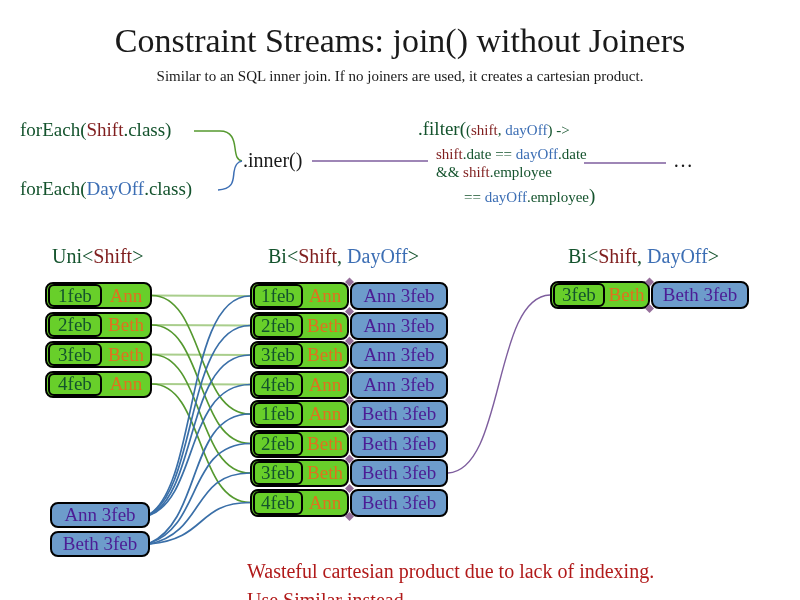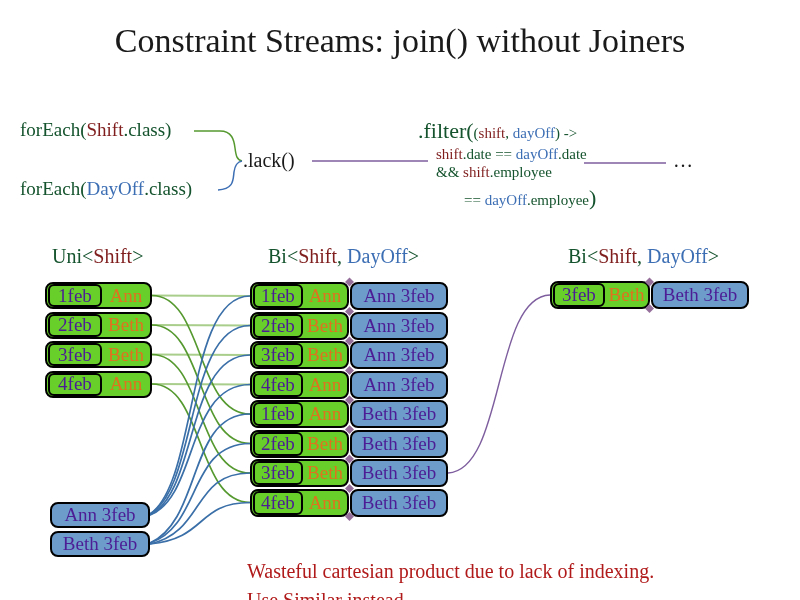--- a/index.html
+++ b/index.html
@@ -5,32 +5,32 @@
   html,body{margin:0;padding:0;background:#fff;}
   #slide{position:relative;width:800px;height:600px;background:#ffffff;overflow:hidden;
          font-family:Liberation Serif, serif;color:#1a1a1a;}
   .abs{position:absolute;line-height:1;}
   #title{top:24px;left:0;width:800px;text-align:center;font-size:34px;font-weight:400;letter-spacing:0px;}
   #subtitle{top:69px;left:0;width:800px;text-align:center;font-size:15px;}
   
   .tok-k{color:#14532d}
   .tok-g{color:#7f1d1d}
   .tok-b{color:#3C6EB4}
-  .sz-lg{font-size:22px}
+  .sz-lg{font-size:19px}
   .sz-sm{font-size:15px}
   .code19{font-size:19px}
   .code15{font-size:15px;line-height:1.15;}
   .label{font-size:20px}
   
   .svg-layer{position:absolute;top:0;left:0;z-index:1;}
   .svg-top{z-index:3;pointer-events:none;}
   .boxrow{position:absolute;display:flex;z-index:2;}
   .greenbox{display:flex;align-items:center;background:#68CF2A;border:2px solid #000;border-radius:8px;box-sizing:border-box;}
   .datebox{display:inline-flex;align-items:center;justify-content:center;background:#68CF2A;border:2px solid #000;
-           border-radius:6px;box-sizing:border-box;height:100%;margin-left:1px;font-size:19px;color:#4c1d95;}
+           border-radius:6px;box-sizing:border-box;height:100%;margin-left:1px;font-size:19px;color:#14532d;}
   .empname{flex:1;text-align:center;font-size:19px;color:#E0711F;}
   .bluebox{display:flex;align-items:center;justify-content:center;background:#6D9CCB;border:2px solid #000;
            border-radius:8px;box-sizing:border-box;font-size:19px;color:#4c1d95;margin-left:1px;}
   .warning{font-size:20px;color:#B11A1A;line-height:29px;}
 </style>
 </head>
 <body>
 
 <div id="slide">
 
@@ -59,24 +59,25 @@
 
     <path d="M 150 543 C 202 520 188 414 250 414" fill="none" stroke="#3A6FA8" stroke-width="1.7"></path>
     <path d="M 150 543 C 202 526 188 444 250 443.5" fill="none" stroke="#3A6FA8" stroke-width="1.7"></path>
     <path d="M 150 544 C 205 532 192 473 250 473" fill="none" stroke="#3A6FA8" stroke-width="1.7"></path>
     <path d="M 150 544 C 208 538 196 503 250 502.5" fill="none" stroke="#3A6FA8" stroke-width="1.7"></path>
 
     <path d="M 448 473 C 505 470 493 297 550 295" fill="none" stroke="#7E5E9E" stroke-width="1.4"></path>
   </svg>
 
   <div class="abs" id="title">Constraint Streams: join() without Joiners</div>
+  <div class="abs" id="subtitle">Similar to an SQL inner join. If no joiners are used, it creates a cartesian product.</div>
 
   <div class="abs code19" style="top:120px;left:20px;"><span class="tok-k">forEach(</span><span class="tok-g">Shift</span><span class="tok-k">.class)</span></div>
   <div class="abs code19" style="top:179px;left:20px;"><span class="tok-k">forEach(</span><span class="tok-b">DayOff</span><span class="tok-k">.class)</span></div>
-  <div class="abs" style="top:150px;left:243px;font-size:20px;">.lack()</div>
+  <div class="abs" style="top:150px;left:243px;font-size:20px;">.inner()</div>
   <div class="abs code15" style="top:118px;left:418px;"><span class="tok-k sz-lg">.filter(</span><span class="tok-k sz-sm">(</span><span class="tok-g sz-sm">shift</span><span class="tok-k sz-sm">, </span><span class="tok-b sz-sm">dayOff</span><span class="tok-k sz-sm">) -&gt;</span></div>
   <div class="abs code15" style="top:146px;left:436px;"><span class="tok-g">shift</span><span class="tok-k">.date </span><span class="tok-k">== </span><span class="tok-b">dayOff</span><span class="tok-k">.date</span></div>
   <div class="abs code15" style="top:164px;left:436px;"><span class="tok-k">&amp;&amp; </span><span class="tok-g">shift</span><span class="tok-k">.employee</span></div>
   <div class="abs code15" style="top:185px;left:464px;"><span class="tok-k">== </span><span class="tok-b">dayOff</span><span class="tok-k">.employee</span><span class="tok-k sz-lg">)</span></div>
   <div class="abs" style="top:150px;left:673px;font-size:20px;">…</div>
 
   <div class="abs label" style="top:246px;left:52px;"><span class="tok-k">Uni&lt;</span><span class="tok-g">Shift</span><span class="tok-k">&gt;</span></div>
   <div class="abs label" style="top:246px;left:268px;"><span class="tok-k">Bi&lt;</span><span class="tok-g">Shift</span><span class="tok-k">, </span><span class="tok-b">DayOff</span><span class="tok-k">&gt;</span></div>
   <div class="abs label" style="top:246px;left:568px;"><span class="tok-k">Bi&lt;</span><span class="tok-g">Shift</span><span class="tok-k">, </span><span class="tok-b">DayOff</span><span class="tok-k">&gt;</span></div>
 

